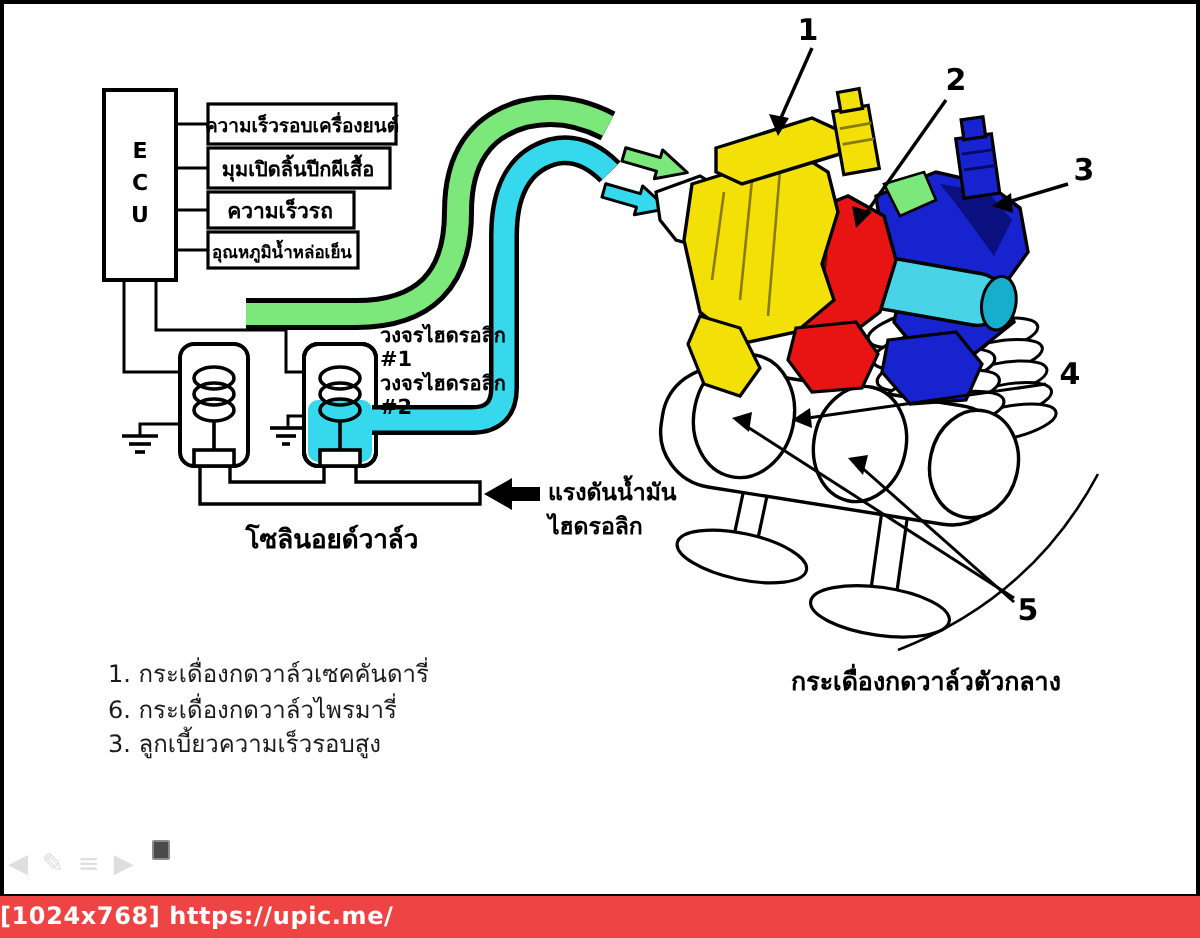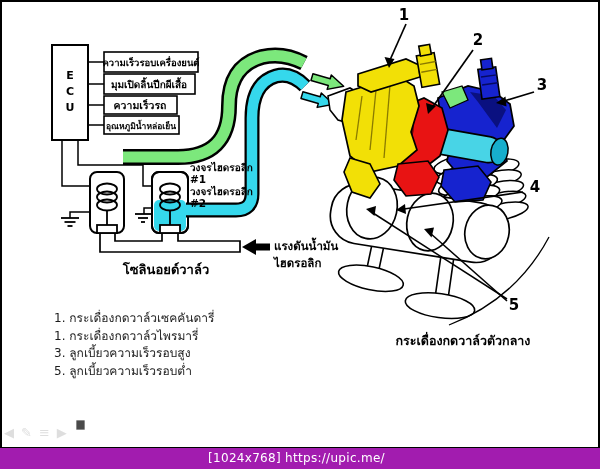--- a/index.html
+++ b/index.html
@@ -2,24 +2,24 @@
 <html><head>
 <meta charset="utf-8">
 <style>
   html,body{margin:0;padding:0;background:#888;}
   .canvas{position:relative;width:600px;height:469px;background:#ffffff;overflow:hidden;
           font-family:"DejaVu Sans","Liberation Sans",sans-serif;}
   .frame{position:absolute;left:0;top:0;right:0;bottom:20px;border:2px solid #000;
          box-sizing:border-box;pointer-events:none;}
   svg{position:absolute;left:0;top:0;}
   svg text{font-family:"DejaVu Sans","Liberation Sans",sans-serif;fill:#000;}
-  .legend{position:absolute;left:54px;top:310px;width:300px;color:#1b1b1b;
+  .legend{position:absolute;left:54px;top:329px;width:300px;color:#1b1b1b;
           font-size:12px;line-height:17.6px;}
-  .statusbar{position:absolute;left:0;bottom:0;width:600px;height:21px;background:#a21caf;
-             color:#fff;font-size:12px;font-weight:normal;line-height:21px;text-align:center;
+  .statusbar{position:absolute;left:0;bottom:0;width:600px;height:21px;background:#ef4444;
+             color:#fff;font-size:12px;font-weight:bold;line-height:21px;text-align:left;
              padding-right:7px;box-sizing:border-box;letter-spacing:0.3px;}
   .watermarks{position:absolute;left:4px;top:425px;display:flex;gap:7px;color:#dedede;
               font-size:13px;line-height:16px;}
   .sticker{position:absolute;left:76px;top:420px;width:7px;height:8px;background:#4a4a4a;
            border:1px solid #8a8a8a;border-radius:1px;}
 </style>
 </head>
 <body>
 
 <div class="canvas">
@@ -212,23 +212,22 @@
     <line x1="507" y1="301" x2="430" y2="233" stroke="#000" stroke-width="1.5"></line>
     <polygon points="424,229 434,227.5 431.5,237.5" fill="#000"></polygon>
   </g>
 
   <path d="M449,325 Q516,299 549,237" fill="none" stroke="#000" stroke-width="1.3"></path>
   <text x="463" y="345" font-size="12.5" font-weight="bold" text-anchor="middle">กระเดื่องกดวาล์วตัวกลาง</text>
 </svg>
 
 <div class="legend">
   <div>1. กระเดื่องกดวาล์วเซคคันดารี่</div>
-  <div>1. กระเดื่องกดวาล์วไพรมารี่</div>
+  <div>6. กระเดื่องกดวาล์วไพรมารี่</div>
   <div>3. ลูกเบี้ยวความเร็วรอบสูง</div>
-  <div>5. ลูกเบี้ยวความเร็วรอบต่ำ</div>
 </div>
 
 <div class="watermarks">
   <span>◀</span>
   <span>✎</span>
   <span>≡</span>
   <span>▶</span>
 </div>
 <div class="sticker"></div>
 

